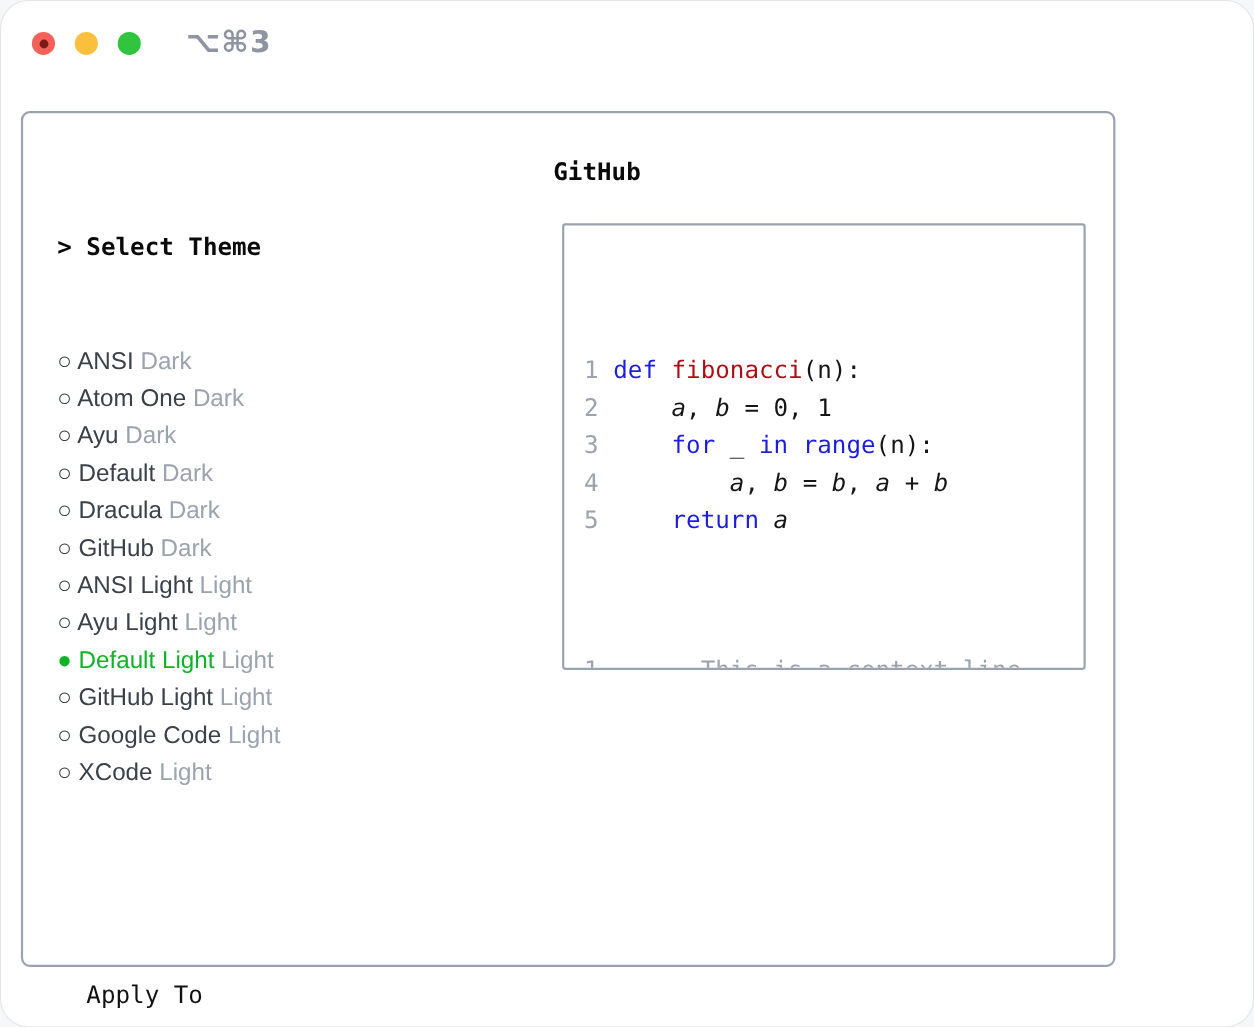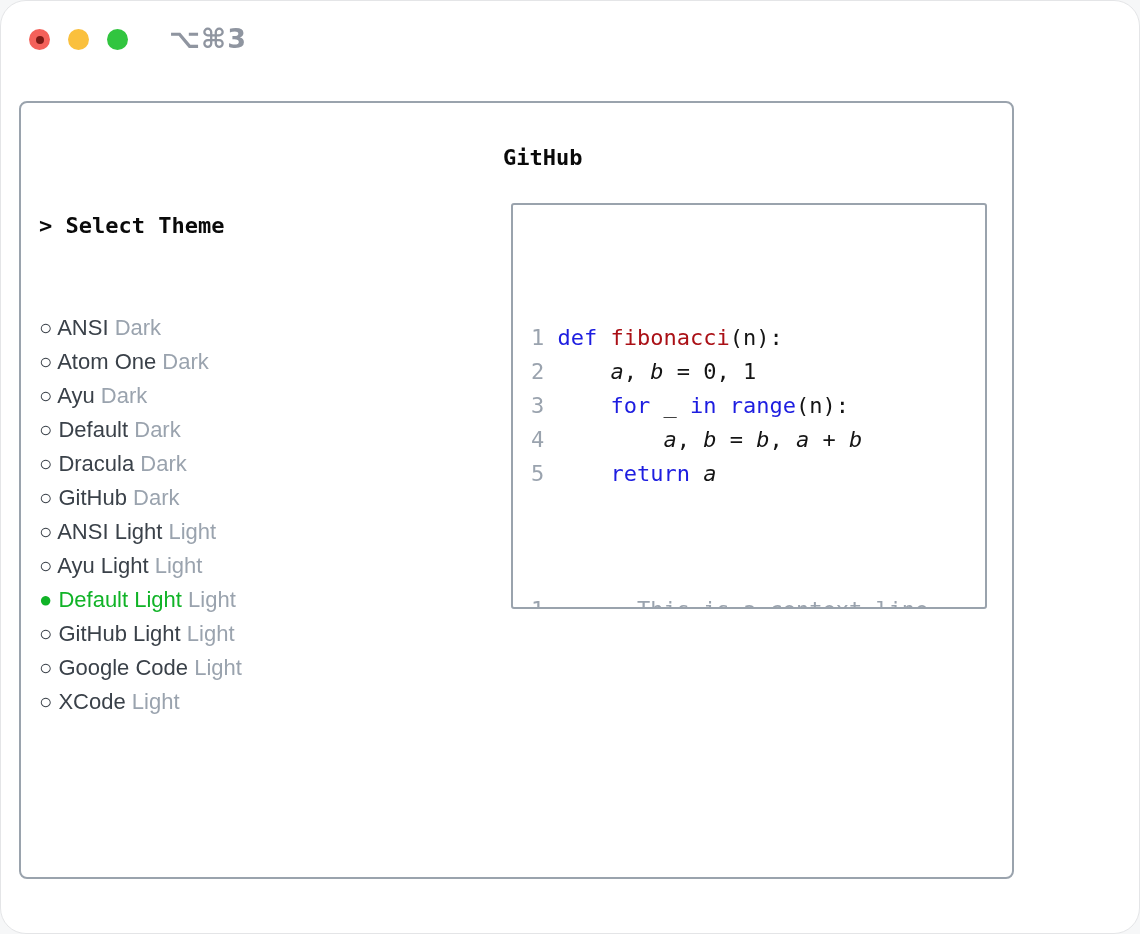--- a/index.html
+++ b/index.html
@@ -30,21 +30,21 @@
   }
   .panel{
     position:absolute;left:18px;top:100px;width:995px;height:778px;
     border:2px solid var(--border);border-radius:8px;background:#fff;
   }
   .mono{font-family:Liberation Sans, sans-serif;white-space:pre;}
   .left-col{
     position:absolute;left:18px;top:38px;
     font-family:"DejaVu Sans Mono",monospace;font-size:22px;line-height:34px;white-space:pre;
   }
-  .row{height:34px;}
+  .row{height:34px;margin-left:13px;}
   .spacer{height:34px;}
   .header{font-weight:700;color:var(--text);}
   .sub-header{color:#111111;}
   .marker{color:var(--item);}
   .name{color:var(--item);}
   .tag{color:var(--muted);}
   .sel .marker,.sel .name{color:var(--green);}
   .preview-title{
     position:absolute;left:482px;top:38px;font-family:"DejaVu Sans Mono",monospace;
     font-size:22px;line-height:34px;font-weight:700;color:var(--text);
@@ -77,20 +77,21 @@
     <span class="light green"></span>
   </div>
   <span class="shortcut">⌥⌘3</span>
 
   <div class="panel">
 
     <div class="left-col">
       <div class="row header"><span>&gt; </span><span>Select Theme</span></div>
       <div id="theme-items"><div class="row mono"><span class="marker">○ </span><span class="name">ANSI</span><span class="tag"> Dark</span></div><div class="row mono"><span class="marker">○ </span><span class="name">Atom One</span><span class="tag"> Dark</span></div><div class="row mono"><span class="marker">○ </span><span class="name">Ayu</span><span class="tag"> Dark</span></div><div class="row mono"><span class="marker">○ </span><span class="name">Default</span><span class="tag"> Dark</span></div><div class="row mono"><span class="marker">○ </span><span class="name">Dracula</span><span class="tag"> Dark</span></div><div class="row mono"><span class="marker">○ </span><span class="name">GitHub</span><span class="tag"> Dark</span></div><div class="row mono"><span class="marker">○ </span><span class="name">ANSI Light</span><span class="tag"> Light</span></div><div class="row mono"><span class="marker">○ </span><span class="name">Ayu Light</span><span class="tag"> Light</span></div><div class="row mono sel"><span class="marker">● </span><span class="name">Default Light</span><span class="tag"> Light</span></div><div class="row mono"><span class="marker">○ </span><span class="name">GitHub Light</span><span class="tag"> Light</span></div><div class="row mono"><span class="marker">○ </span><span class="name">Google Code</span><span class="tag"> Light</span></div><div class="row mono"><span class="marker">○ </span><span class="name">XCode</span><span class="tag"> Light</span></div></div>
       <div class="spacer"></div>
+      <div class="row sub-header"><span>  </span><span>Apply To</span></div>
       
       
       
       
     </div>
 
     <div class="preview-title">GitHub</div>
 
     <div class="preview-box mono">
       <div id="code-block"><div class="cl"><span class="lnum">1 </span><span class="kw">def </span><span class="fn">fibonacci</span><span class="pl">(n):</span></div><div class="cl"><span class="lnum">2 </span><span class="pl">    </span><span class="var">a</span><span class="pl">, </span><span class="var">b</span><span class="pl"> = 0, 1</span></div><div class="cl"><span class="lnum">3 </span><span class="pl">    </span><span class="kw">for</span><span class="pl"> _ </span><span class="kw">in</span><span class="pl"> </span><span class="kw">range</span><span class="pl">(n):</span></div><div class="cl"><span class="lnum">4 </span><span class="pl">        </span><span class="var">a</span><span class="pl">, </span><span class="var">b</span><span class="pl"> = </span><span class="var">b</span><span class="pl">, </span><span class="var">a</span><span class="pl"> + </span><span class="var">b</span></div><div class="cl"><span class="lnum">5 </span><span class="pl">    </span><span class="kw">return</span><span class="pl"> </span><span class="var">a</span></div></div>

